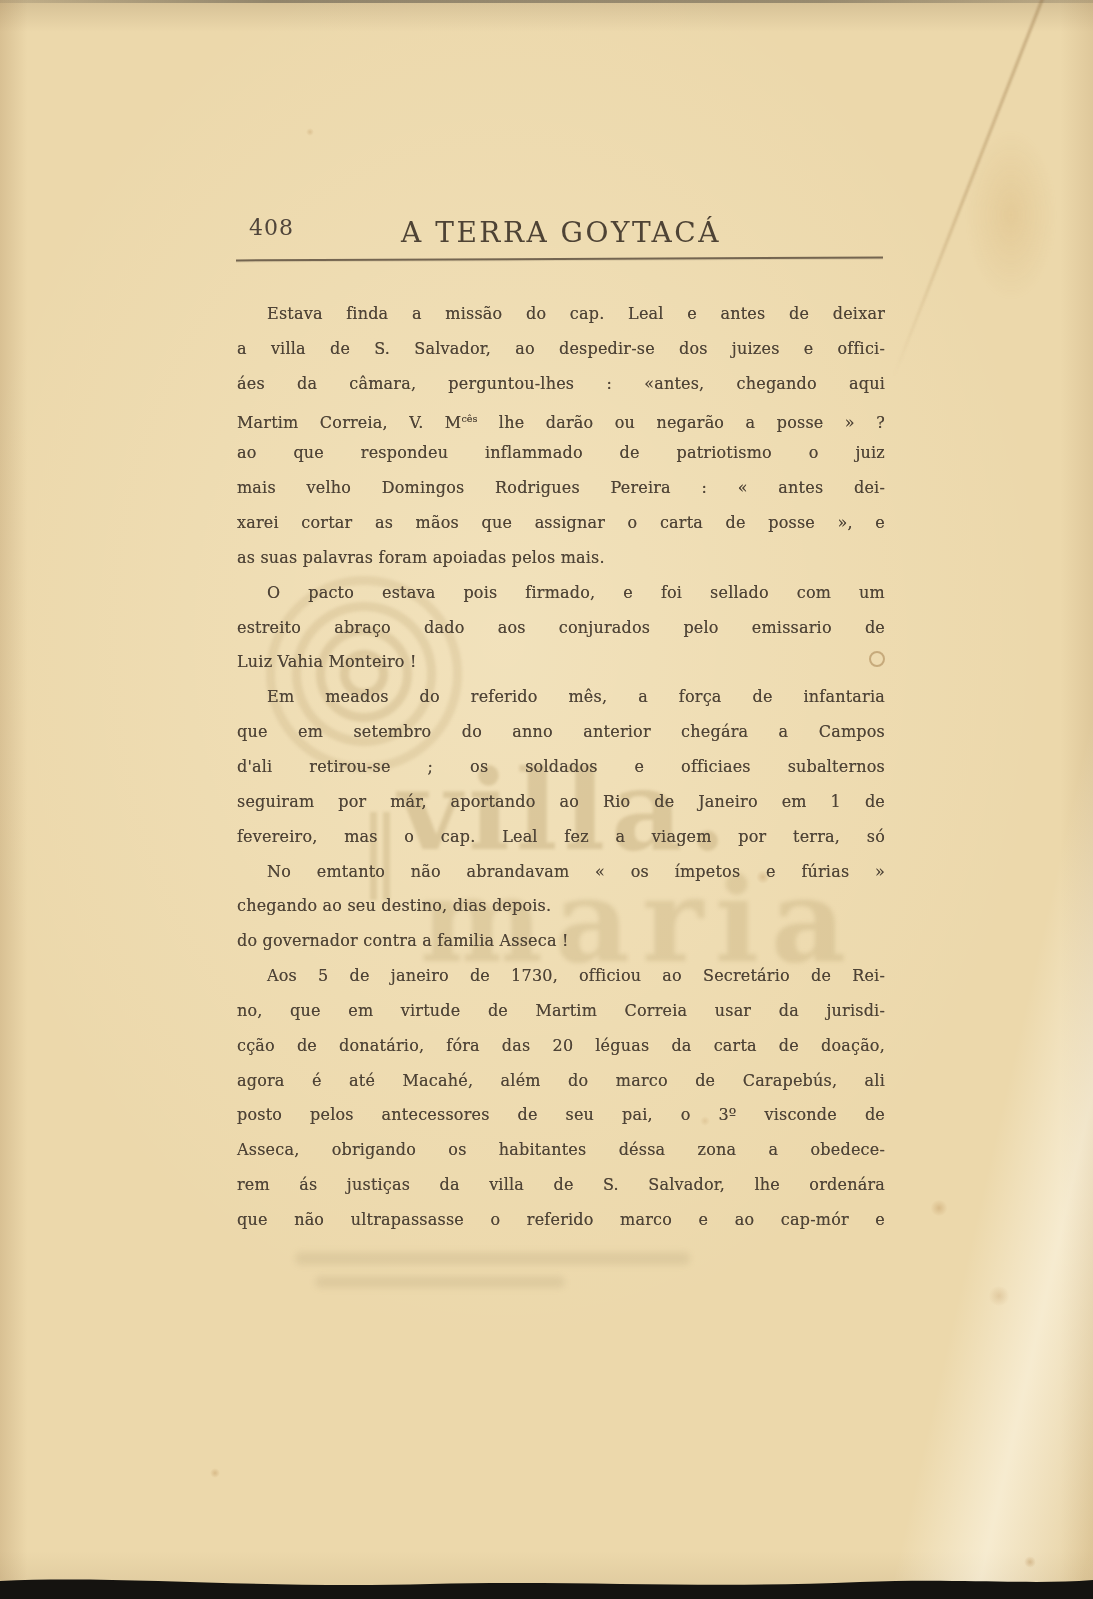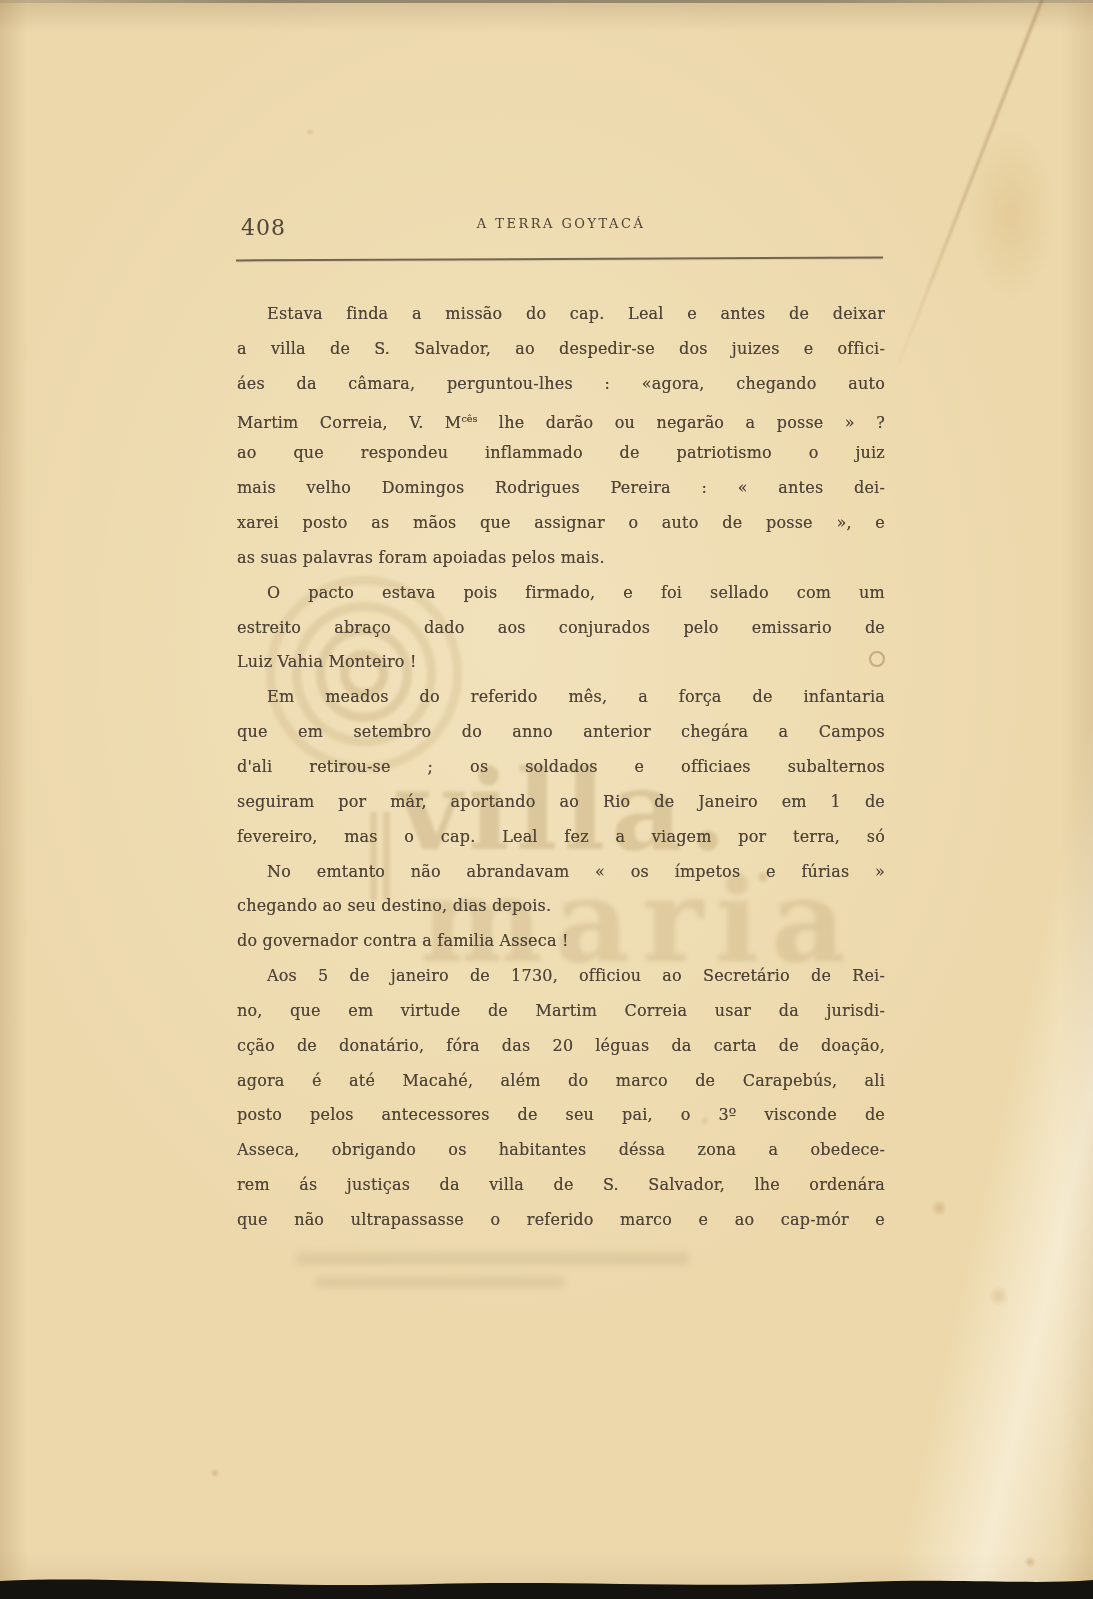--- a/index.html
+++ b/index.html
@@ -24,25 +24,25 @@
     position:absolute; left:1046px; top:-14px; width:3px; height:420px;
     background:linear-gradient(to bottom, rgba(139,103,58,.40), rgba(150,112,62,.30) 55%, rgba(150,112,62,0));
     transform:rotate(21.5deg); transform-origin:top center; filter:blur(0.8px);
   }
   .crease-stain {
     position:absolute; left:966px; top:130px; width:90px; height:170px; border-radius:50%;
     background:radial-gradient(ellipse at center, rgba(202,158,88,.22), rgba(202,158,88,0) 70%);
     filter:blur(2px);
   }
   .pageno {
-    position:absolute; left:241px; top:215px; font-size:22px; color:#50453a; letter-spacing:1px;
+    position:absolute; left:249px; top:215px; font-size:22px; color:#50453a; letter-spacing:1px;
   }
   .title {
     position:absolute; left:237px; top:216px; width:648px; text-align:center;
-    font-size:13px; color:#4e4335; letter-spacing:2.5px;
+    font-size:28px; color:#4e4335; letter-spacing:2.5px;
   }
   .rule {
     position:absolute; left:236px; top:258px; width:647px; height:2px;
     background:#5a4c3c; opacity:.82; transform:rotate(-0.25deg);
     box-shadow:0 1px 0 rgba(90,76,60,.15);
   }
   .body-text {
     position:absolute; left:237px; top:297px; width:648px;
     font-size:16px; color:#4e4336; letter-spacing:.2px;
     text-shadow:0 0 .5px rgba(78,67,54,.65);
@@ -121,25 +121,25 @@
   <div class="ghost1"></div>
   <div class="ghost2"></div>
 
   <div class="pageno">408</div>
   <div class="title">A TERRA GOYTACÁ</div>
   <div class="rule"></div>
 
   <div class="body-text">
       <div class="line j indent">Estava finda a missão do cap. Leal e antes de deixar</div>
       <div class="line j">a villa de S. Salvador, ao despedir-se dos juizes e offici-</div>
-      <div class="line j">áes da câmara, perguntou-lhes : «agora, chegando auto</div>
+      <div class="line j">áes da câmara, perguntou-lhes : «antes, chegando aqui</div>
       <div class="line j">Martim Correia, V. M<sup>cês</sup> lhe darão ou negarão a posse » ?</div>
       <div class="line j">ao que respondeu inflammado de patriotismo o juiz</div>
       <div class="line j">mais velho Domingos Rodrigues Pereira : « antes dei-</div>
-      <div class="line j">xarei posto as mãos que assignar o auto de posse », e</div>
+      <div class="line j">xarei cortar as mãos que assignar o carta de posse », e</div>
       <div class="line">as suas palavras foram apoiadas pelos mais.</div>
       <div class="line j indent">O pacto estava pois firmado, e foi sellado com um</div>
       <div class="line j">estreito abraço dado aos conjurados pelo emissario de</div>
       <div class="line">Luiz Vahia Monteiro !</div>
       <div class="line j indent">Em meados do referido mês, a força de infantaria</div>
       <div class="line j">que em setembro do anno anterior chegára a Campos</div>
       <div class="line j">d'ali retirou-se ; os soldados e officiaes subalternos</div>
       <div class="line j">seguiram por már, aportando ao Rio de Janeiro em 1 de</div>
       <div class="line j">fevereiro, mas o cap. Leal fez a viagem por terra, só</div>
       <div class="line j indent">No emtanto não abrandavam « os ímpetos e fúrias »</div>

